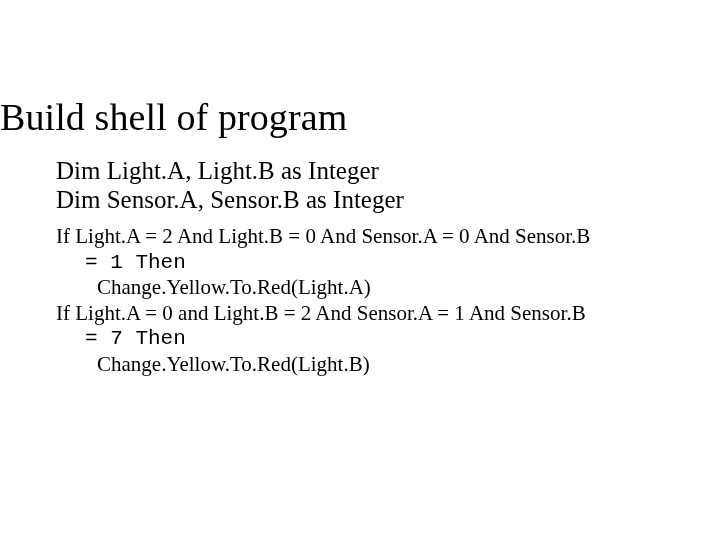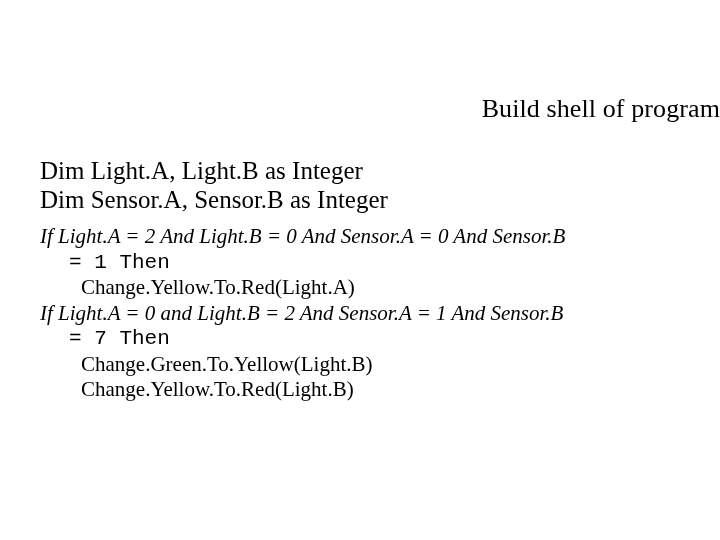--- a/index.html
+++ b/index.html
@@ -20,48 +20,47 @@
     width: 720px;
     height: 540px;
     background: #ffffff;
     box-sizing: border-box;
   }
   .slide-title {
     position: absolute;
     left: 0;
     top: 70px;
     width: 720px;
-    text-align: right;
-    font-size: 26px;
+    text-align: left;
+    font-size: 38px;
     line-height: 44px;
     font-weight: normal;
     letter-spacing: 0.1px;
     white-space: nowrap;
   }
   .body-block {
     position: absolute;
-    left: 40px;
+    left: 56px;
     top: 156px;
     width: 630px;
   }
   .dim-line {
     font-size: 25px;
     line-height: 29px;
     white-space: nowrap;
   }
   .code-block {
     margin-top: 10px;
   }
   .code-line {
     font-size: 21px;
     line-height: 25.5px;
   }
   .code-line.lvl0 {
     padding-left: 0px;
-    font-style: italic;
   }
   .code-line.lvl1 {
     padding-left: 29px;
     font-family: Liberation Mono, monospace;
   }
   .code-line.lvl2 {
     padding-left: 41px;
   }
 </style>
 </head>
@@ -77,18 +76,17 @@
       <div class="dim-line">Dim Light.A, Light.B  as Integer</div>
       <div class="dim-line">Dim Sensor.A, Sensor.B as Integer</div>
     </div>
 
     <div class="code-block">
       <div class="code-line lvl0">If Light.A = 2 And Light.B = 0 And Sensor.A = 0 And Sensor.B</div>
       <div class="code-line lvl1">= 1 Then</div>
       <div class="code-line lvl2">Change.Yellow.To.Red(Light.A)</div>
       <div class="code-line lvl0">If Light.A = 0 and Light.B = 2 And Sensor.A = 1 And Sensor.B</div>
       <div class="code-line lvl1">= 7 Then</div>
-      <div class="code-line lvl2">Change.Green.To.Yellow(Light.B)</div>
       <div class="code-line lvl2">Change.Yellow.To.Red(Light.B)</div>
     </div>
 
   </div>
 </div>
 
 </body></html>

